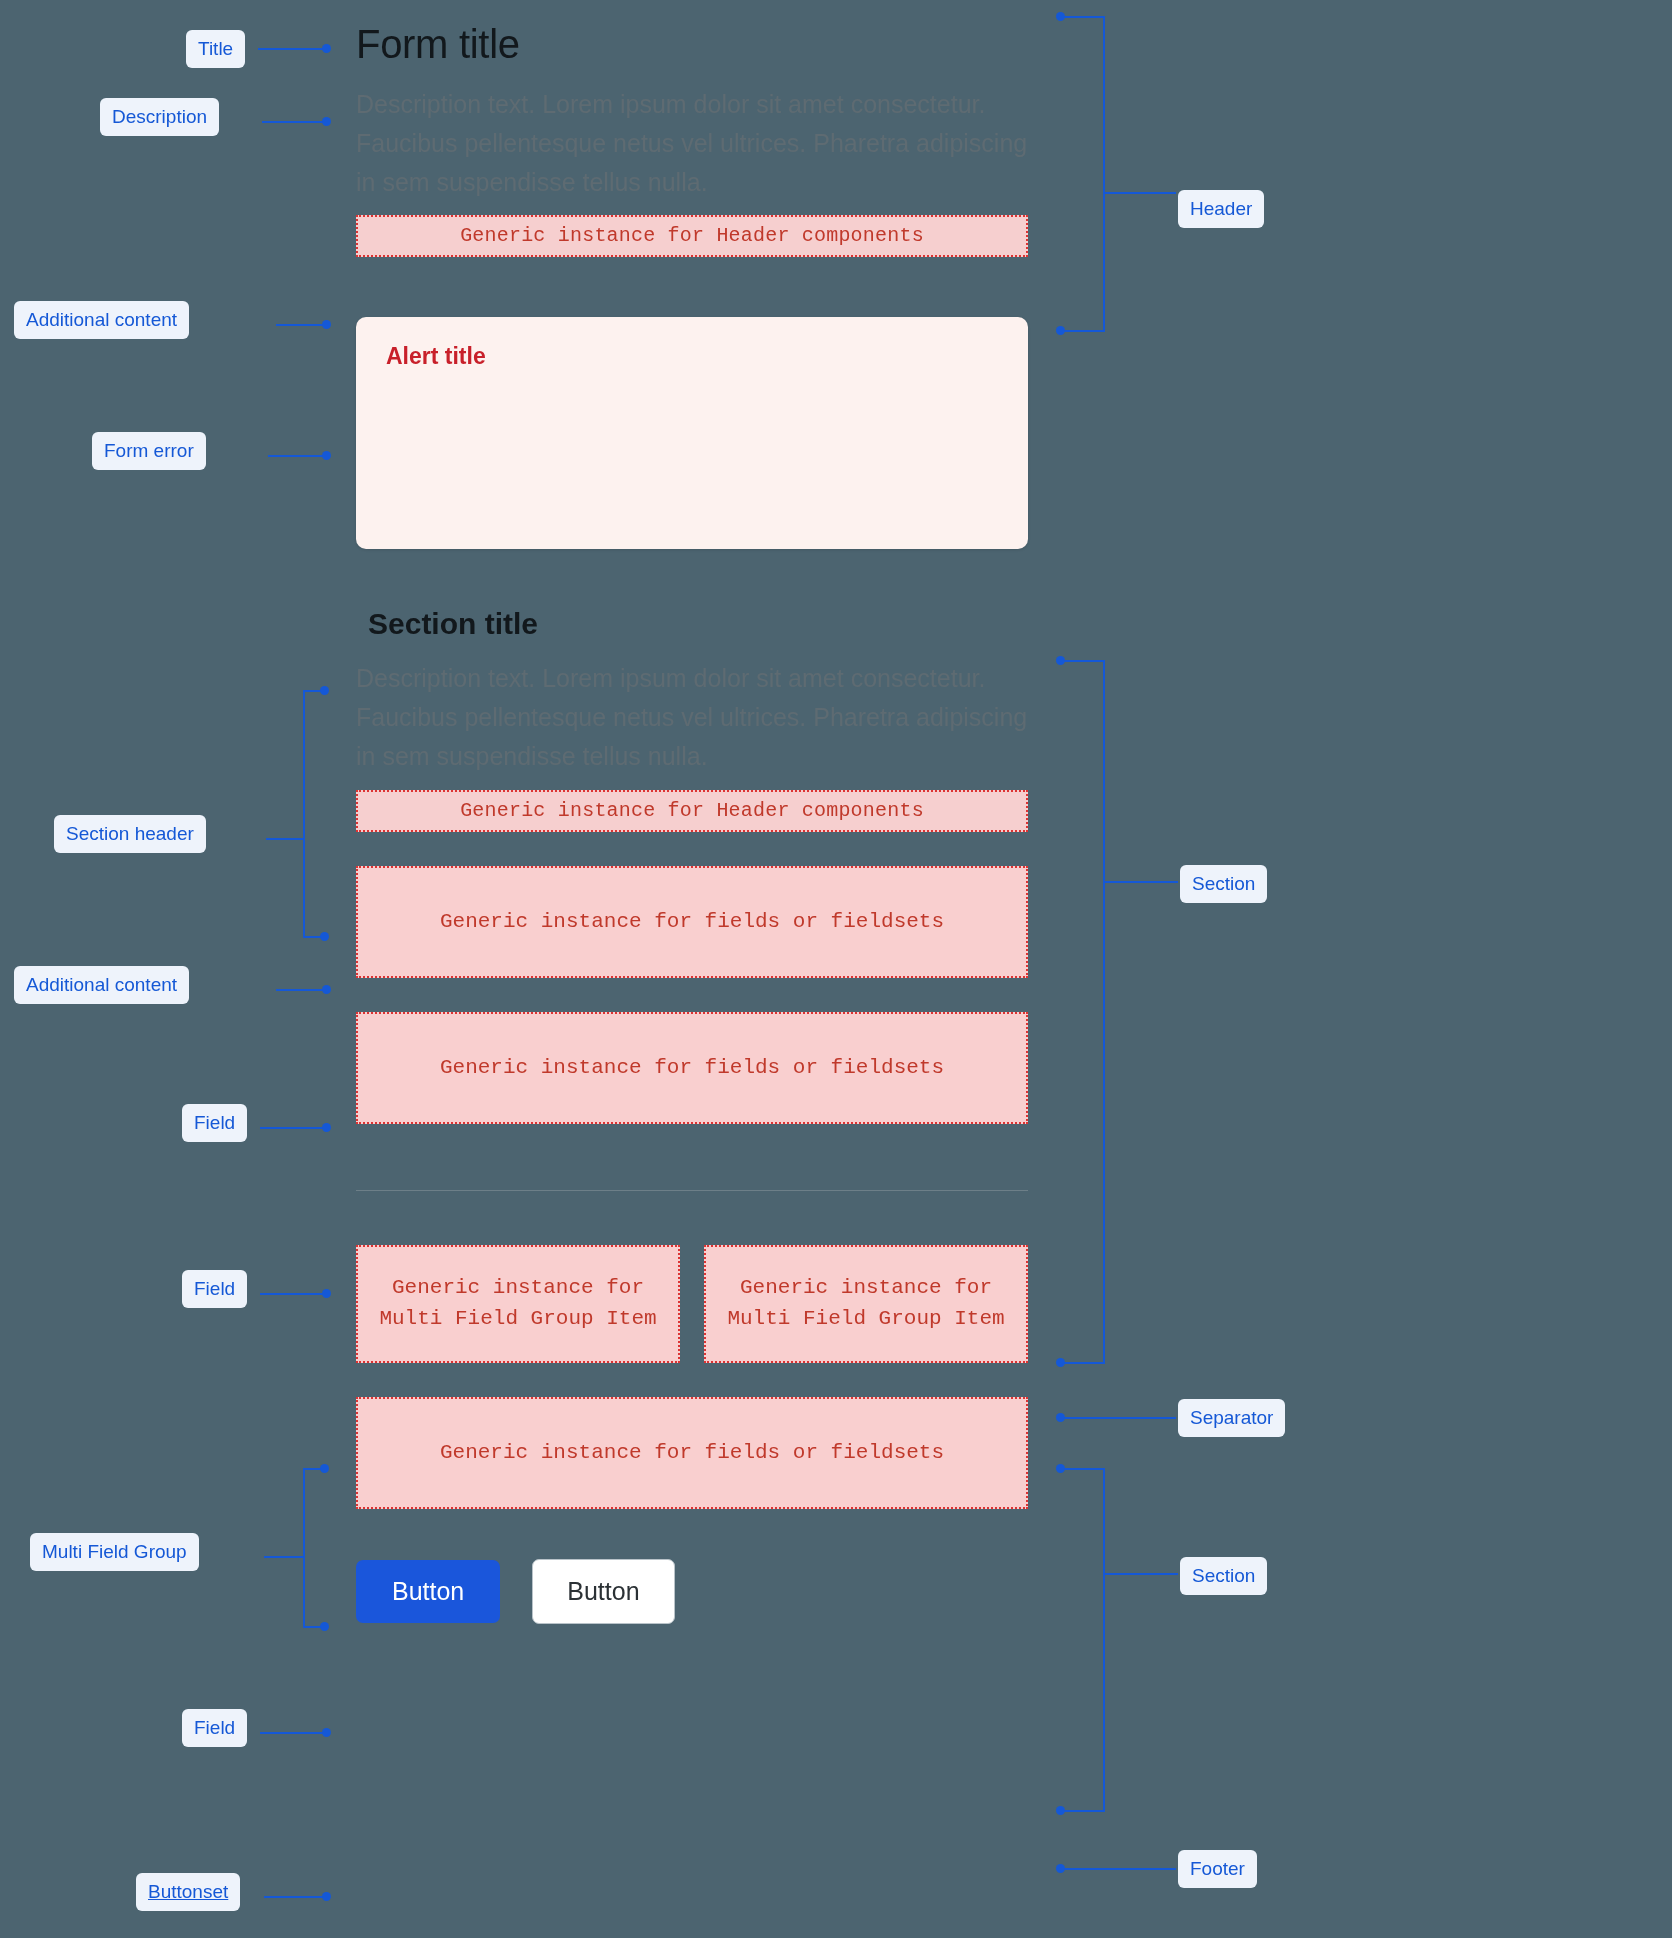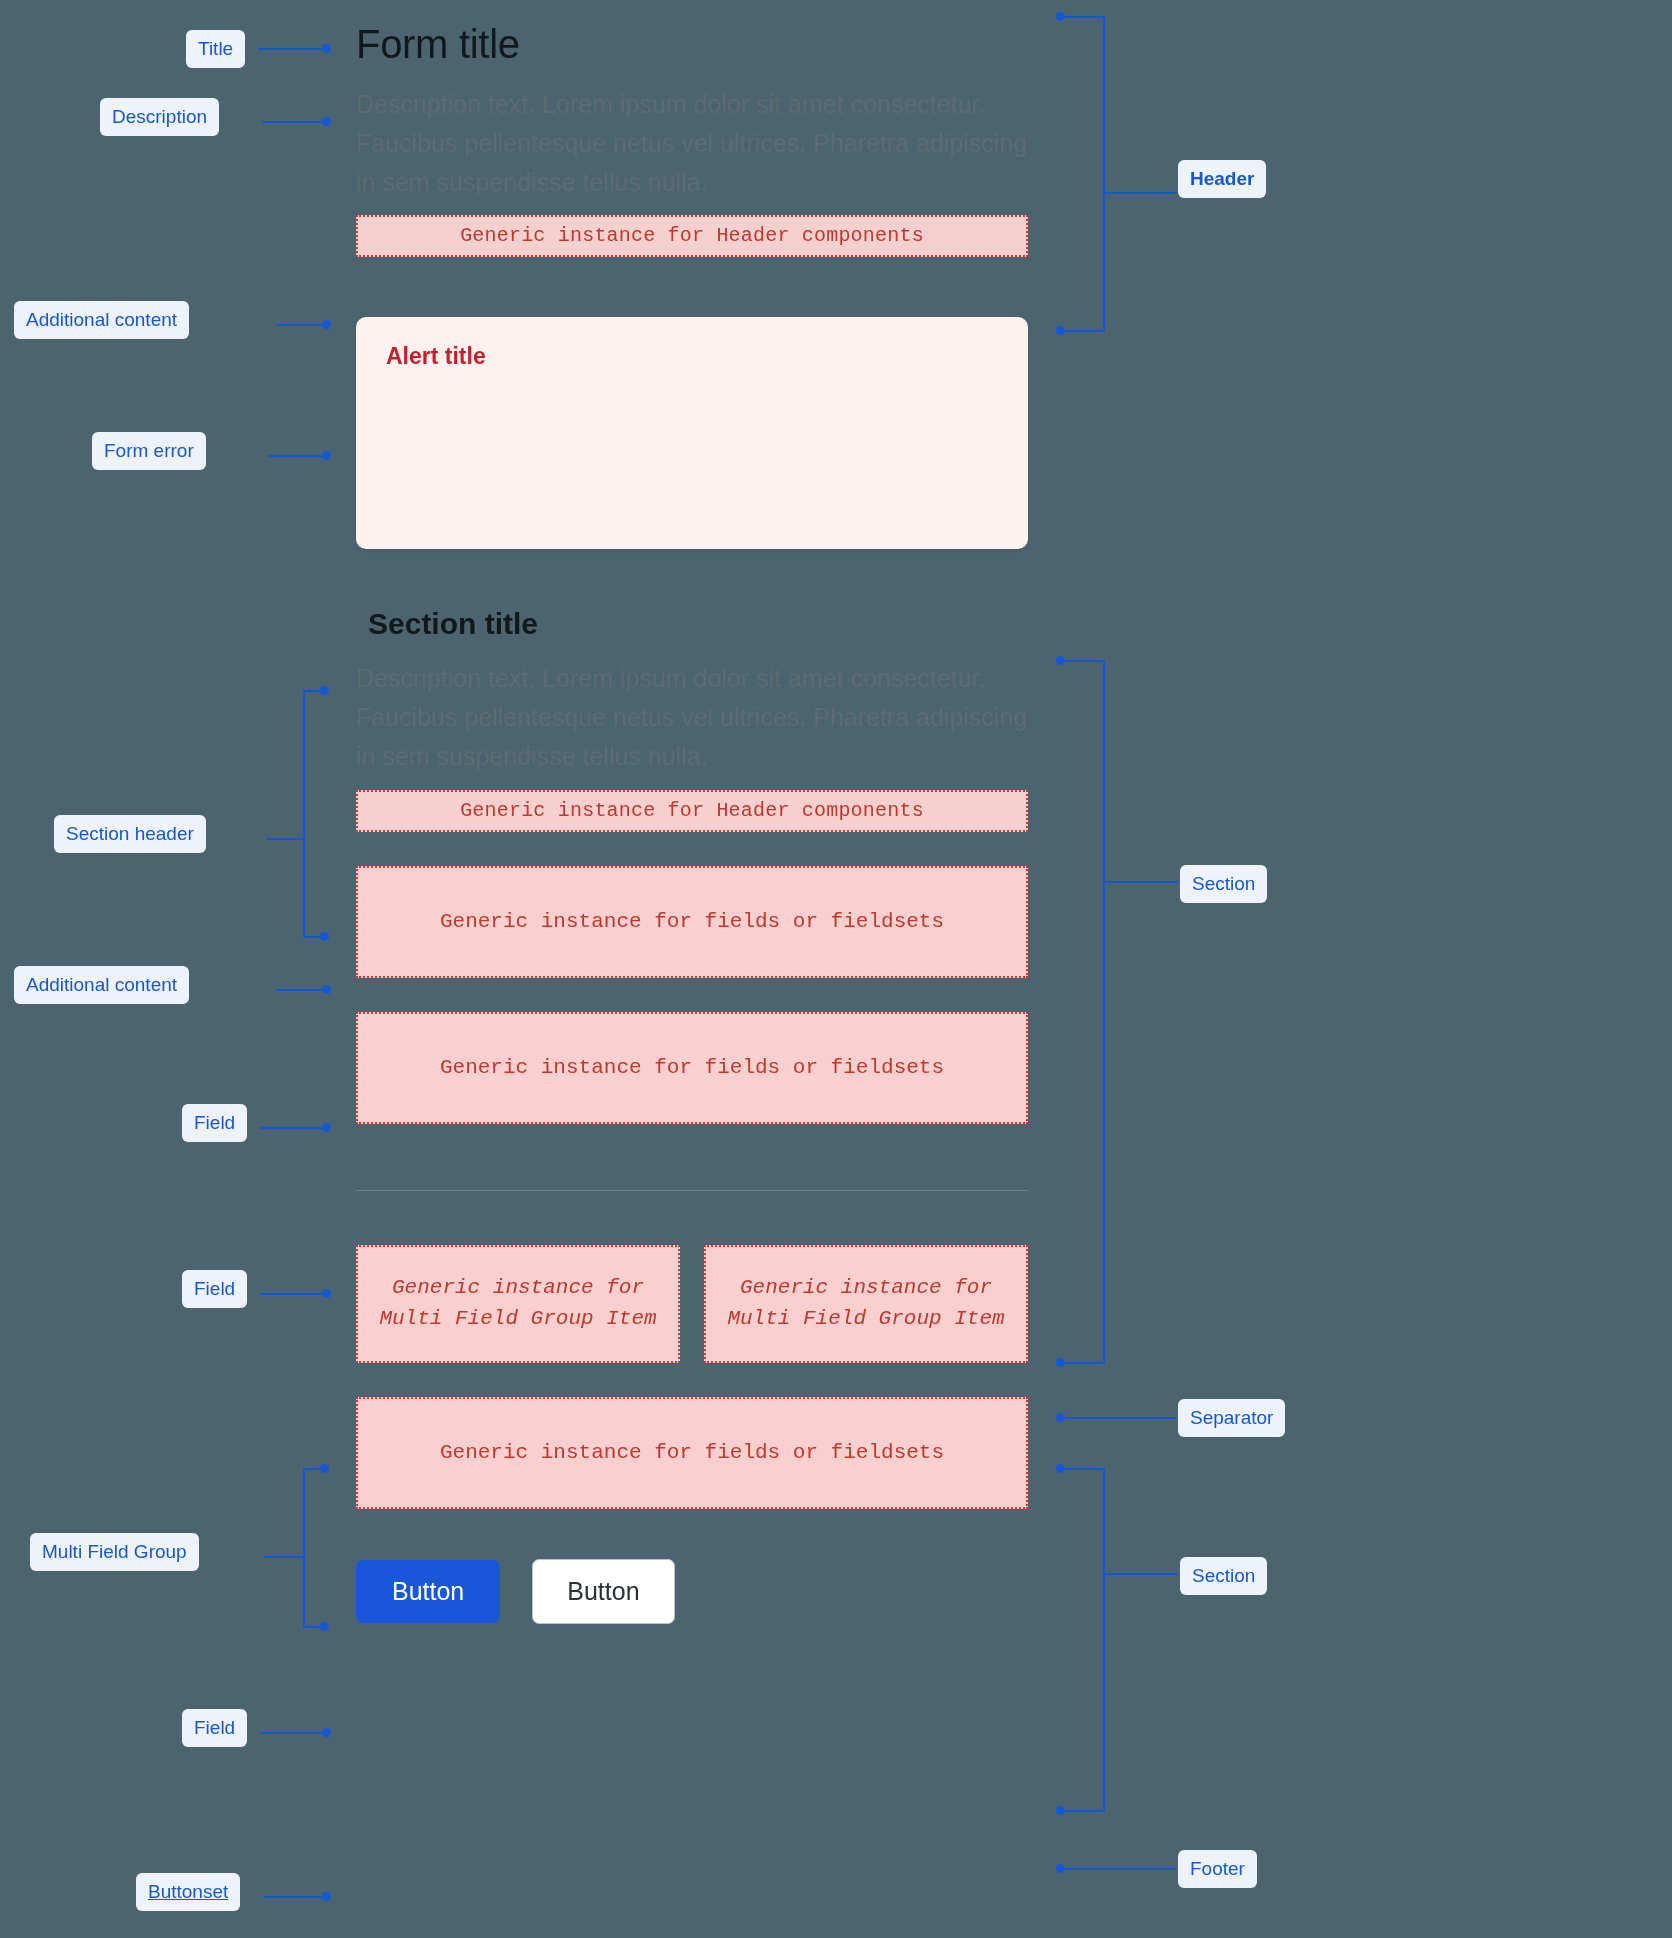--- a/index.html
+++ b/index.html
@@ -115,21 +115,20 @@
   .separator {
     height: 1px;
     background: #6d7f88;
     margin-top: 66px;
   }
 
   .mfg-row {
     display: flex;
     gap: 24px;
     margin-top: 54px;
-    font-style: italic;
   }
   .mfg-item {
     flex: 1;
     border: 2px dotted #d33;
     background: #f9cfcf;
     color: #c0392b;
     font-family: "Liberation Mono", monospace;
     font-size: 21px;
     line-height: 1.45;
     text-align: center;
@@ -252,21 +251,21 @@
 <div class="dot" style="left:320px; top:1622px;"></div>
 
 <div class="pill" style="left:182px; top:1709px;">Field</div>
 <div class="conn h" style="left:260px; top:1732px; width:68px;"></div>
 <div class="dot" style="left:322px; top:1728px;"></div>
 
 <div class="pill" style="left:136px; top:1873px;text-decoration:underline;">Buttonset</div>
 <div class="conn h" style="left:264px; top:1896px; width:64px;"></div>
 <div class="dot" style="left:322px; top:1892px;"></div>
 
-<div class="pill" style="left:1178px; top:160px;font-weight:bold;">Header</div>
+<div class="pill" style="left:1178px; top:190px;">Header</div>
 <div class="conn h" style="left:1104px; top:192px; width:72px;"></div>
 <div class="conn v" style="left:1103px; top:16px; height:316px;"></div>
 <div class="conn h" style="left:1060px; top:16px; width:44px;"></div>
 <div class="conn h" style="left:1060px; top:330px; width:44px;"></div>
 <div class="dot" style="left:1056px; top:12px;"></div>
 <div class="dot" style="left:1056px; top:326px;"></div>
 
 <div class="pill" style="left:1180px; top:865px;">Section</div>
 <div class="conn h" style="left:1104px; top:881px; width:74px;"></div>
 <div class="conn v" style="left:1103px; top:660px; height:704px;"></div>

